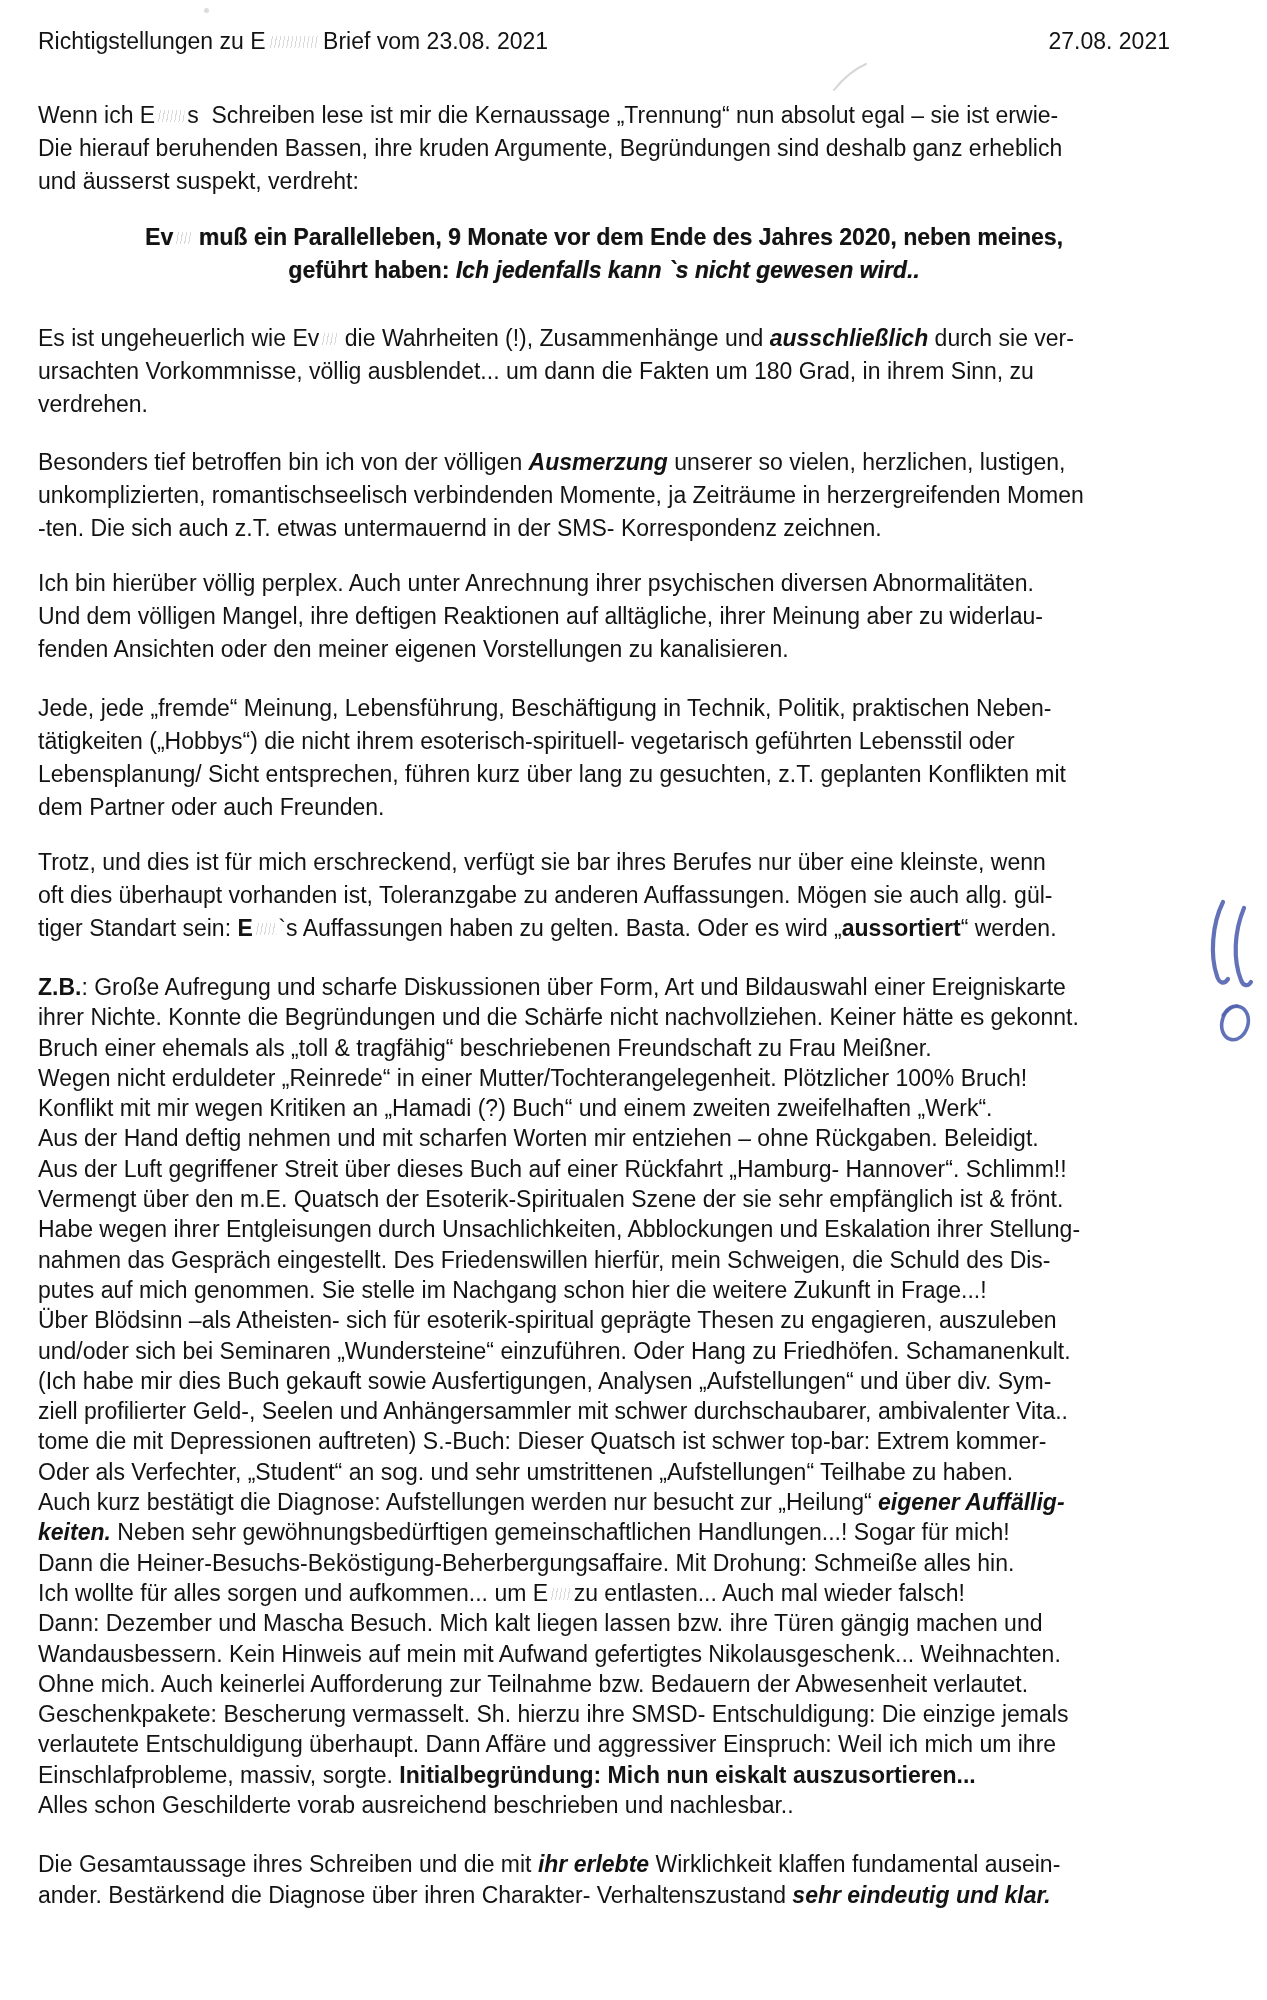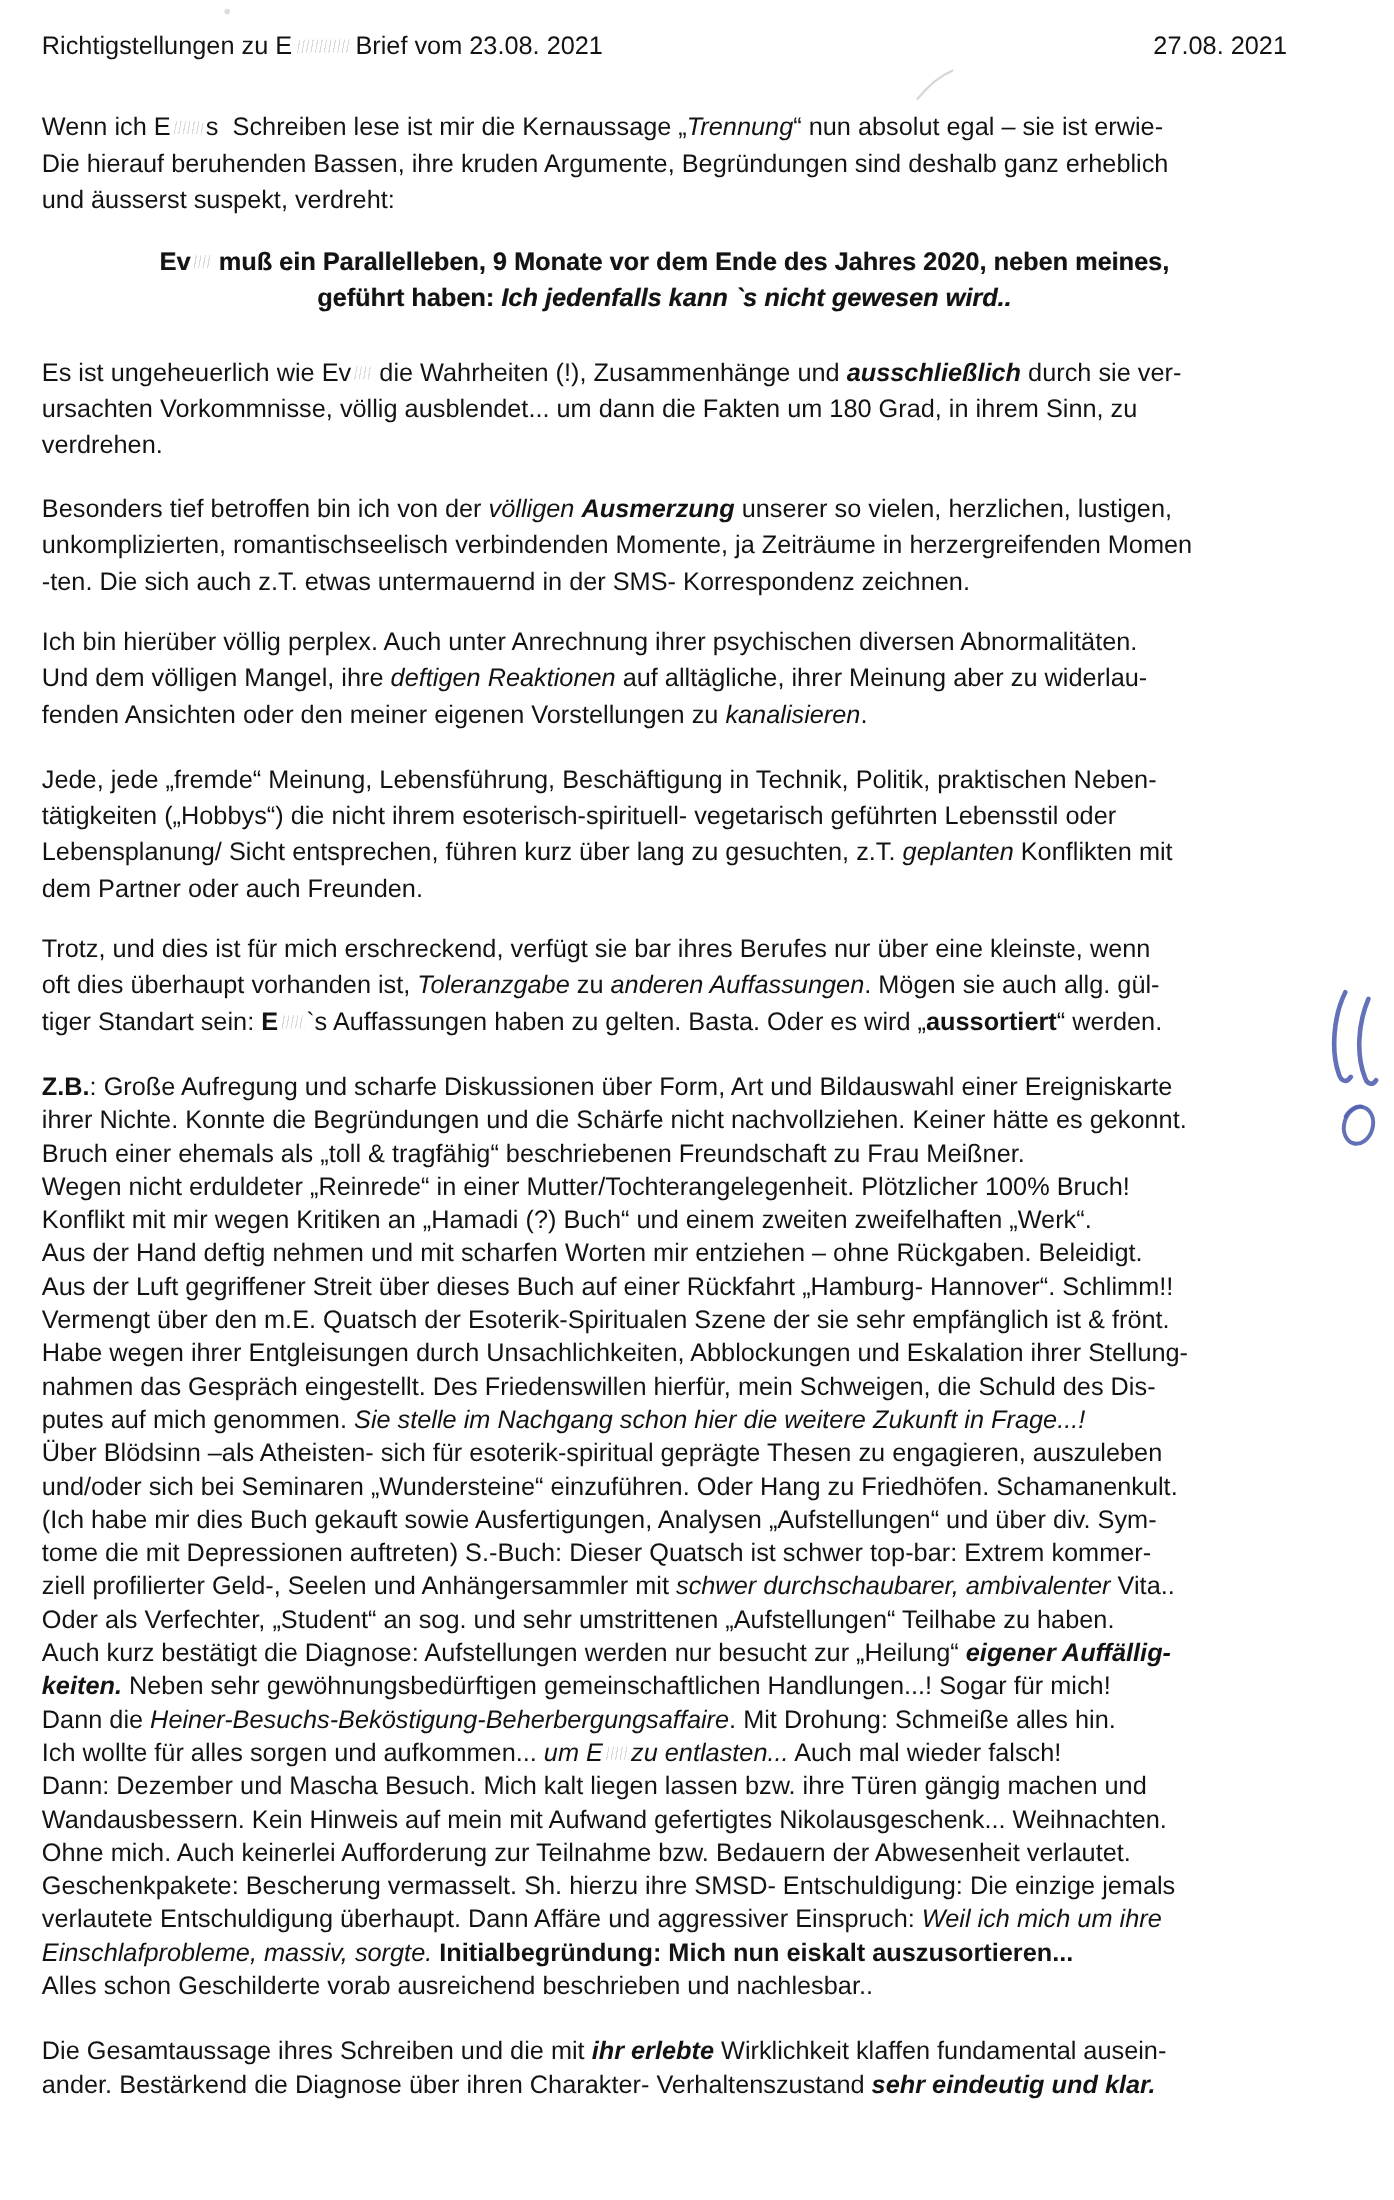--- a/index.html
+++ b/index.html
@@ -13,21 +13,21 @@
   .line{white-space:pre;font-size:23px;line-height:33px;}
   .hdr{display:flex;justify-content:space-between;align-items:flex-end;padding-top:25px;}
   .hdr .date{text-align:right;}
   .block{margin:0;}
   .m41{margin-top:41px}.m23{margin-top:23px}.m35{margin-top:35px}.m25{margin-top:25px}
   .m22{margin-top:22px}.m26{margin-top:26px}.m22b{margin-top:22px}.m27{margin-top:27px}.m29{margin-top:29px}
   .center .line{text-align:center;}
   .center .line{text-shadow:0.4px 0 0 rgba(20,20,20,.55);}
   .tight .line{line-height:30.3px;}
   .tail .line{line-height:31px;}
-  .run.i{font-style:italic;}
+  .run.i{}
   .run.b{font-weight:700;}
   .run.bi{font-weight:700;font-style:italic;}
   .run.r{
     border-radius:2px;
     background-image:repeating-linear-gradient(100deg,
       rgba(130,130,130,0) 0 3px, rgba(130,130,130,.30) 3px 4px);
     background-size:86% 46%;
     background-repeat:no-repeat;
     background-position:45% 60%;
   }
@@ -85,22 +85,22 @@
       <div class="line"><span class="run n">Konflikt mit mir wegen Kritiken an „Hamadi (?) Buch“ und einem zweiten zweifelhaften „Werk“.</span></div>
       <div class="line"><span class="run n">Aus der Hand deftig nehmen und mit scharfen Worten mir entziehen – ohne Rückgaben. Beleidigt.</span></div>
       <div class="line"><span class="run n">Aus der Luft gegriffener Streit über dieses Buch auf einer Rückfahrt „Hamburg- Hannover“. Schlimm!!</span></div>
       <div class="line"><span class="run n">Vermengt über den m.E. Quatsch der Esoterik-Spiritualen Szene der sie sehr empfänglich ist &amp; frönt.</span></div>
       <div class="line"><span class="run n">Habe wegen ihrer Entgleisungen durch Unsachlichkeiten, Abblockungen und Eskalation ihrer Stellung-</span></div>
       <div class="line"><span class="run n">nahmen das Gespräch eingestellt. Des Friedenswillen hierfür, mein Schweigen, die Schuld des Dis-</span></div>
       <div class="line"><span class="run n">putes auf mich genommen. </span><span class="run i">Sie stelle im Nachgang schon hier die weitere Zukunft in Frage...!</span></div>
       <div class="line"><span class="run n">Über Blödsinn –als Atheisten- sich für esoterik-spiritual geprägte Thesen zu engagieren, auszuleben</span></div>
       <div class="line"><span class="run n">und/oder sich bei Seminaren „Wundersteine“ einzuführen. Oder Hang zu Friedhöfen. Schamanenkult.</span></div>
       <div class="line"><span class="run n">(Ich habe mir dies Buch gekauft sowie Ausfertigungen, Analysen „Aufstellungen“ und über div. Sym-</span></div>
+      <div class="line"><span class="run n">ziell profilierter Geld-, Seelen und Anhängersammler mit </span><span class="run i">schwer durchschaubarer, ambivalenter</span><span class="run n"> Vita..</span></div>
       <div class="line"><span class="run n">tome die mit Depressionen auftreten) S.-Buch: Dieser Quatsch ist schwer top-bar: Extrem kommer-</span></div>
-      <div class="line"><span class="run n">ziell profilierter Geld-, Seelen und Anhängersammler mit </span><span class="run i">schwer durchschaubarer, ambivalenter</span><span class="run n"> Vita..</span></div>
       <div class="line"><span class="run n">Oder als Verfechter, „Student“ an sog. und sehr umstrittenen „Aufstellungen“ Teilhabe zu haben.</span></div>
       <div class="line"><span class="run n">Auch kurz bestätigt die Diagnose: Aufstellungen werden nur besucht zur „Heilung“ </span><span class="run bi">eigener Auffällig-</span></div>
       <div class="line"><span class="run bi">keiten.</span><span class="run n"> Neben sehr gewöhnungsbedürftigen gemeinschaftlichen Handlungen...! Sogar für mich!</span></div>
       <div class="line"><span class="run n">Dann die </span><span class="run i">Heiner-Besuchs-Beköstigung-Beherbergungsaffaire</span><span class="run n">. Mit Drohung: Schmeiße alles hin.</span></div>
       <div class="line"><span class="run n">Ich wollte für alles sorgen und aufkommen... </span><span class="run i">um E</span><span class="run r">    </span><span class="run i">zu entlasten...</span><span class="run n"> Auch mal wieder falsch!</span></div>
       <div class="line"><span class="run n">Dann: Dezember und Mascha Besuch. Mich kalt liegen lassen bzw. ihre Türen gängig machen und</span></div>
       <div class="line"><span class="run n">Wandausbessern. Kein Hinweis auf mein mit Aufwand gefertigtes Nikolausgeschenk... Weihnachten.</span></div>
       <div class="line"><span class="run n">Ohne mich. Auch keinerlei Aufforderung zur Teilnahme bzw. Bedauern der Abwesenheit verlautet.</span></div>
       <div class="line"><span class="run n">Geschenkpakete: Bescherung vermasselt. Sh. hierzu ihre SMSD- Entschuldigung: Die einzige jemals</span></div>
       <div class="line"><span class="run n">verlautete Entschuldigung überhaupt. Dann Affäre und aggressiver Einspruch: </span><span class="run i">Weil ich mich um ihre</span></div>

